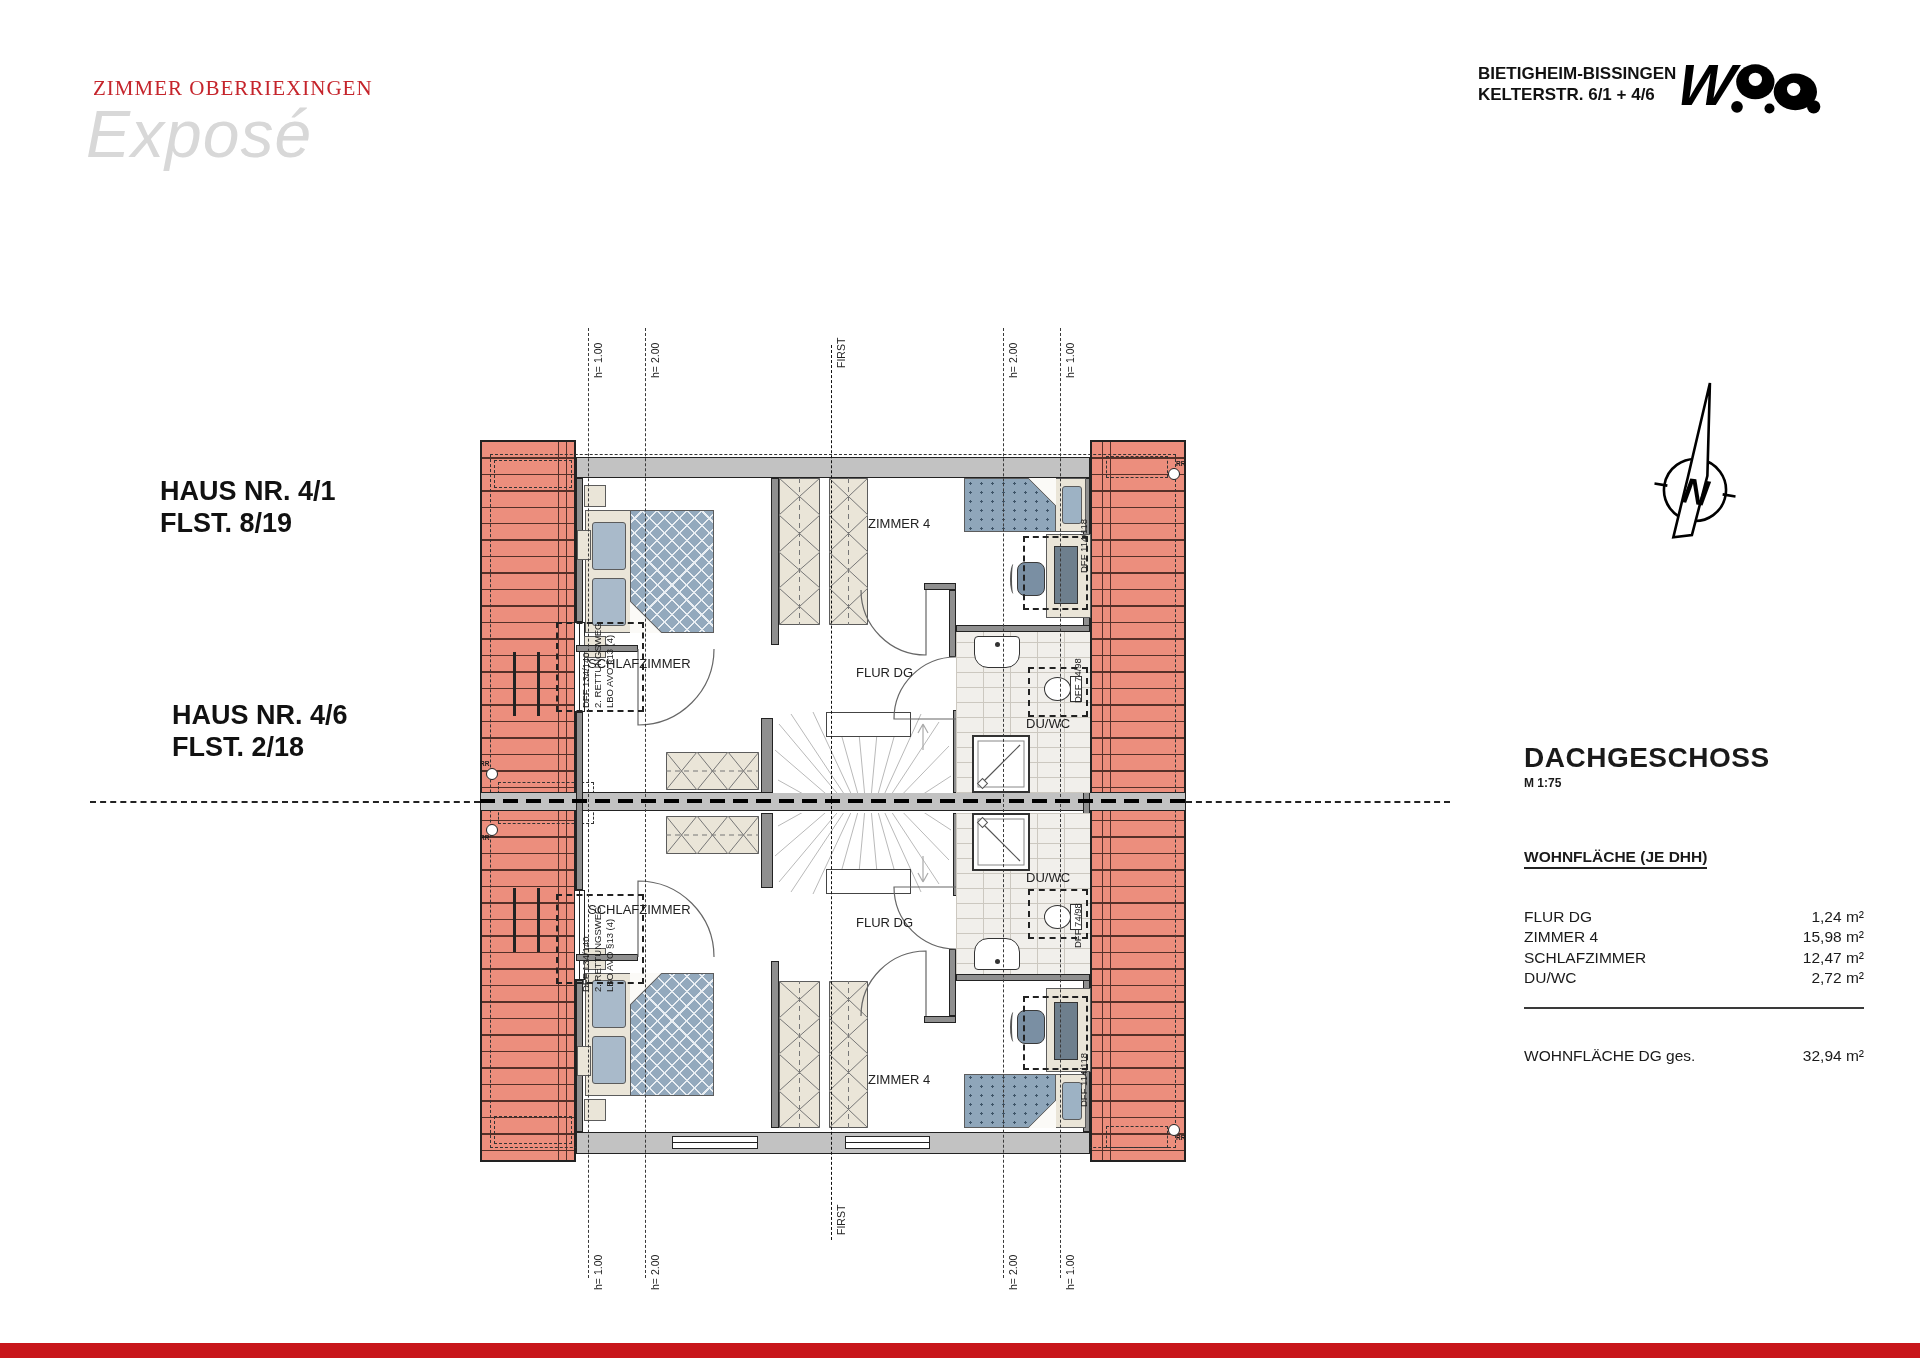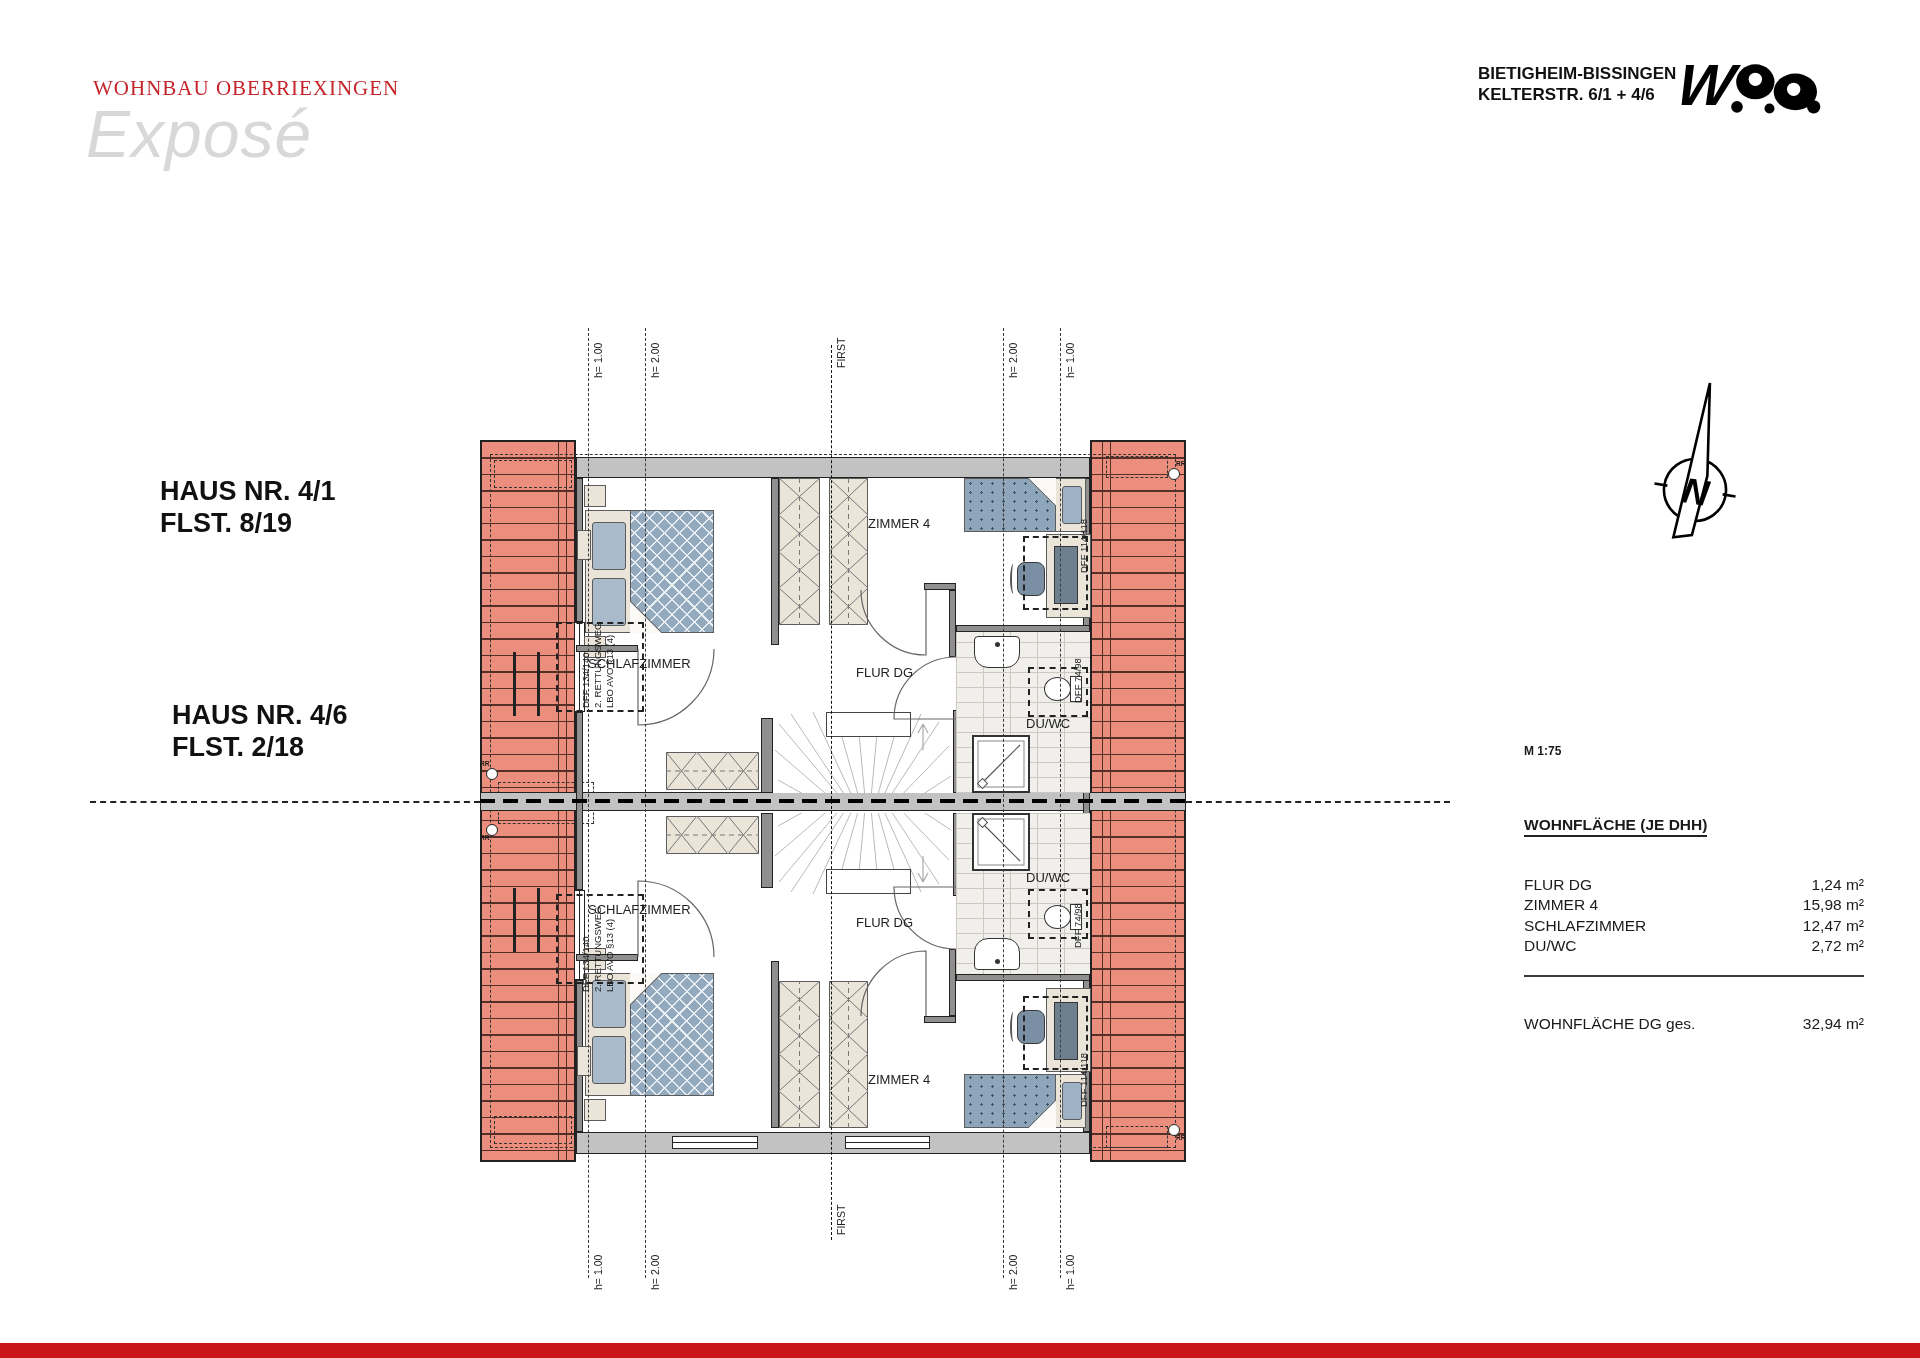--- a/index.html
+++ b/index.html
@@ -68,21 +68,21 @@
      background-image:radial-gradient(circle,#3e5468 1.1px,transparent 1.4px);background-size:11px 9px;}
   .planlbl{font-size:13px;color:#222;z-index:9;white-space:nowrap;}
   .dffbox{border:2px dashed #222;z-index:5;background:transparent;}
   .dfflbl{font-size:9.5px;line-height:1.25;color:#222;transform:rotate(-90deg);transform-origin:0 0;
      white-space:nowrap;z-index:9;}
   .arc{position:absolute;z-index:4;}
 </style>
 </head>
 <body>
 
-<div class="abs" id="brand">WOHNBAU OBERRIEXINGEN</div>
+<div class="abs" id="brand">ZIMMER OBERRIEXINGEN</div>
 <div class="abs" id="watermark">Exposé</div>
 <div class="abs" id="addr">
   <div>BIETIGHEIM-BISSINGEN</div>
   <div>KELTERSTR. 6/1 + 4/6</div>
 </div>
 <div class="abs" id="logo">
   <svg width="150" height="62" viewBox="0 0 180 74">
     <g transform="skewX(-10)">
       <text x="14" y="60" font-family="Liberation Sans, sans-serif" font-size="70" font-weight="bold" font-style="italic" fill="#000">W</text>
     </g>
@@ -394,20 +394,21 @@
       <circle cx="65" cy="120" r="31"></circle>
       <line x1="24" y1="120" x2="37" y2="120"></line>
       <line x1="93" y1="120" x2="106" y2="120"></line>
       <path d="M63 12 L75 104 L69 165 L51 170 L56 108 Z" fill="#fff"></path>
       <text x="53" y="134" font-family="Liberation Sans, sans-serif" font-size="36" font-style="italic" font-weight="bold" fill="#000" stroke="none">N</text>
     </g>
   </svg>
 </div>
 
 <div class="abs" id="info">
+  <div class="title">DACHGESCHOSS</div>
   <div class="scale">M 1:75</div>
   <div class="heading">WOHNFLÄCHE (JE DHH)</div>
   <div class="rows">
     <div class="row">
       <span>FLUR DG</span>
       <span>1,24 m²</span>
     </div>
     <div class="row">
       <span>ZIMMER 4</span>
       <span>15,98 m²</span>

